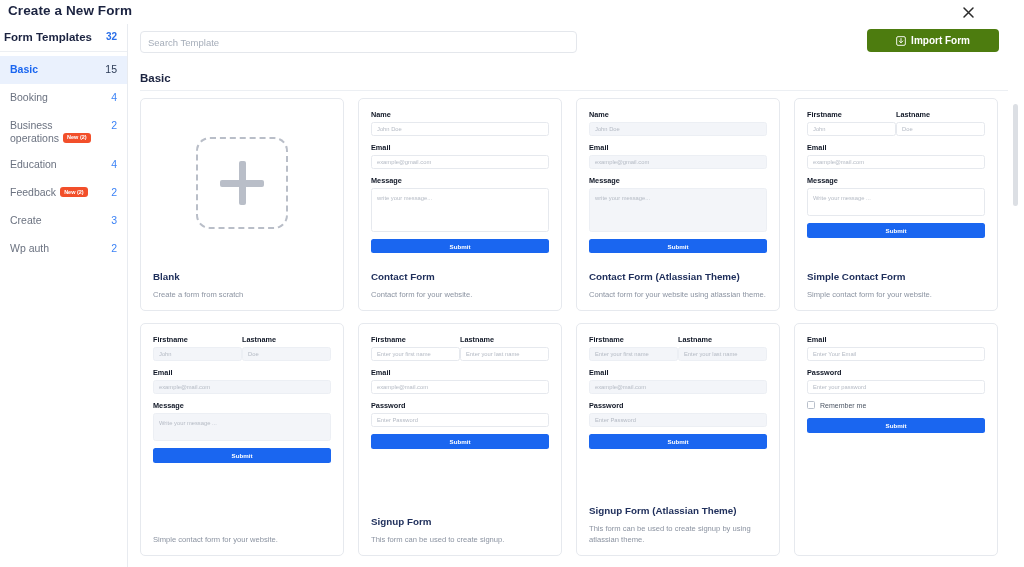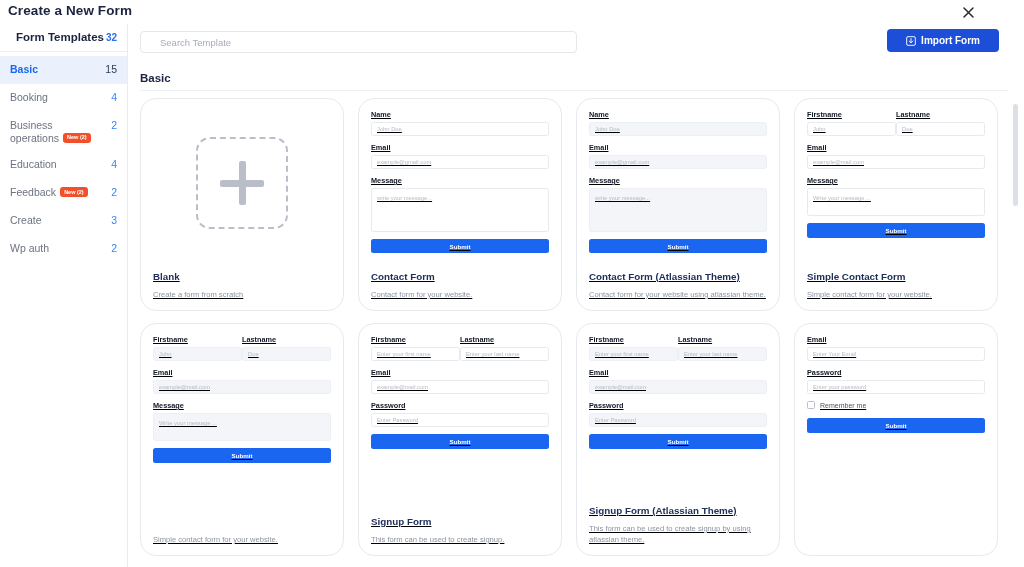--- a/index.html
+++ b/index.html
@@ -27,22 +27,22 @@
     display: flex; align-items: center; justify-content: center;
   }
   .close-btn svg { display:block; }
 
   
   .sidebar {
     position: absolute; left: 0; top: 24px; width: 128px; height: 543px;
     background: #fff; border-right: 1px solid #e8ebf0;
   }
   .sidebar-head {
-    display: flex; align-items: flex-end; justify-content: space-between;
-    padding: 7px 10px 8px 16px;
+    display: flex; align-items: flex-start; justify-content: space-between;
+    padding: 7px 10px 8px 4px;
     border-bottom: 1px solid #eceff3;
   }
   .sidebar-head .t {
     font-size: 11.5px; font-weight: bold; color: #1b2340;
   }
   .sidebar-head .c {
     font-size: 10px; font-weight: bold; color: #2b6fe8;
   }
   .side-list { padding-top: 4px; }
   .side-item {
@@ -76,28 +76,28 @@
   }
   .main-head {
     position: relative; height: 44px; padding: 9px 14px 0 12px;
   }
   .search-box {
     position: absolute; left: 12px; top: 7px;
     width: 437px; height: 22px;
     border: 1px solid #e4e7ec; border-radius: 4px;
     background: #fff;
     font-size: 9.5px; color: #9aa2ae;
-    padding: 0 19px; outline: none;
+    padding: 0 7px; outline: none;
     font-family: "Liberation Sans", sans-serif;
   }
   .search-box::placeholder { color: #a5adb9; }
   .import-btn {
     position: absolute; right: 25px; top: 5px;
-    height: 23px; padding: 0 19px;
-    background: #1d4ed8; color: #fff; border: none; border-radius: 4px;
+    height: 23px; padding: 0 29px;
+    background: #4d7c0f; color: #fff; border: none; border-radius: 4px;
     font-size: 10px; font-weight: bold; cursor: pointer;
     display: flex; align-items: center; gap: 5px;
     font-family: "Liberation Sans", sans-serif;
   }
 
   .section-title {
     position: absolute; left: 12px; top: 48px;
     font-size: 11.5px; font-weight: bold; color: #1b2340;
   }
   .section-rule {
@@ -115,24 +115,24 @@
     position: absolute; left: 12px; top: 6px;
     width: 866px;
     display: grid;
     grid-template-columns: repeat(4, 204px);
     column-gap: 14px;
     row-gap: 12px;
   }
   .card {
     background: #fff;
     border: 1px solid #e6e9ee;
-    border-radius: 16px;
+    border-radius: 5px;
     overflow: hidden;
     cursor: pointer;
-    display: flex; flex-direction: column; text-decoration: underline;
+    display: flex; flex-direction: column;
   }
   .card.r1 { height: 213px; }
   .card.r2 { height: 233px; }
   .preview { padding: 11px 12px 6px 12px; flex: 1 1 auto; }
   .card-foot {
     padding: 4px 12px 10px 12px;
   }
   .card-title {
     font-size: 9.8px; font-weight: bold; color: #20305c;
     margin-bottom: 6px; line-height: 12px;

